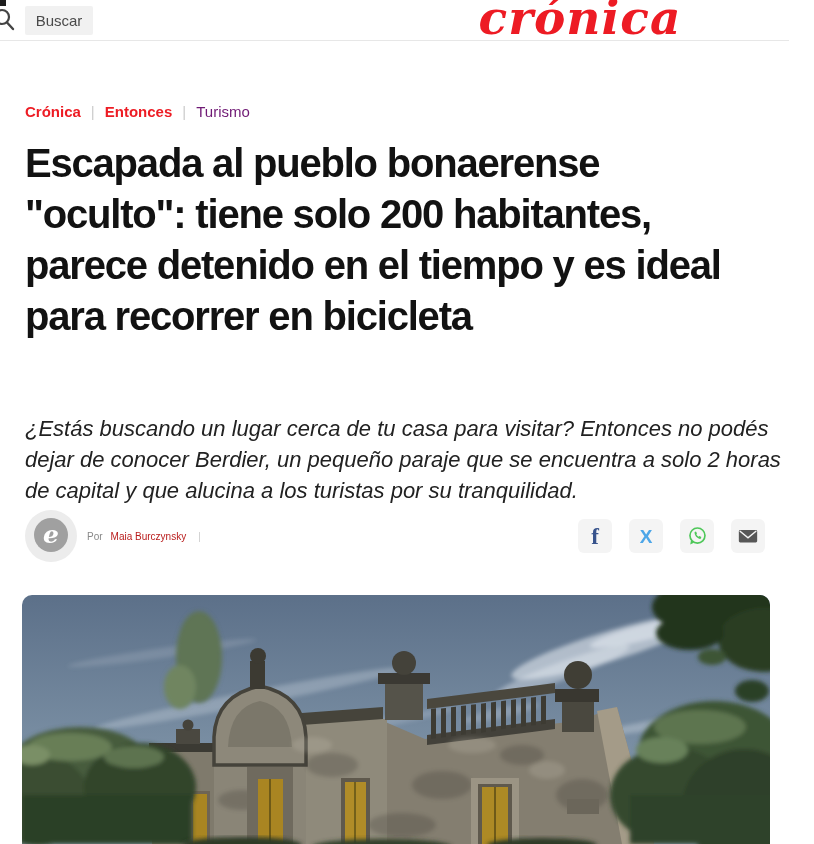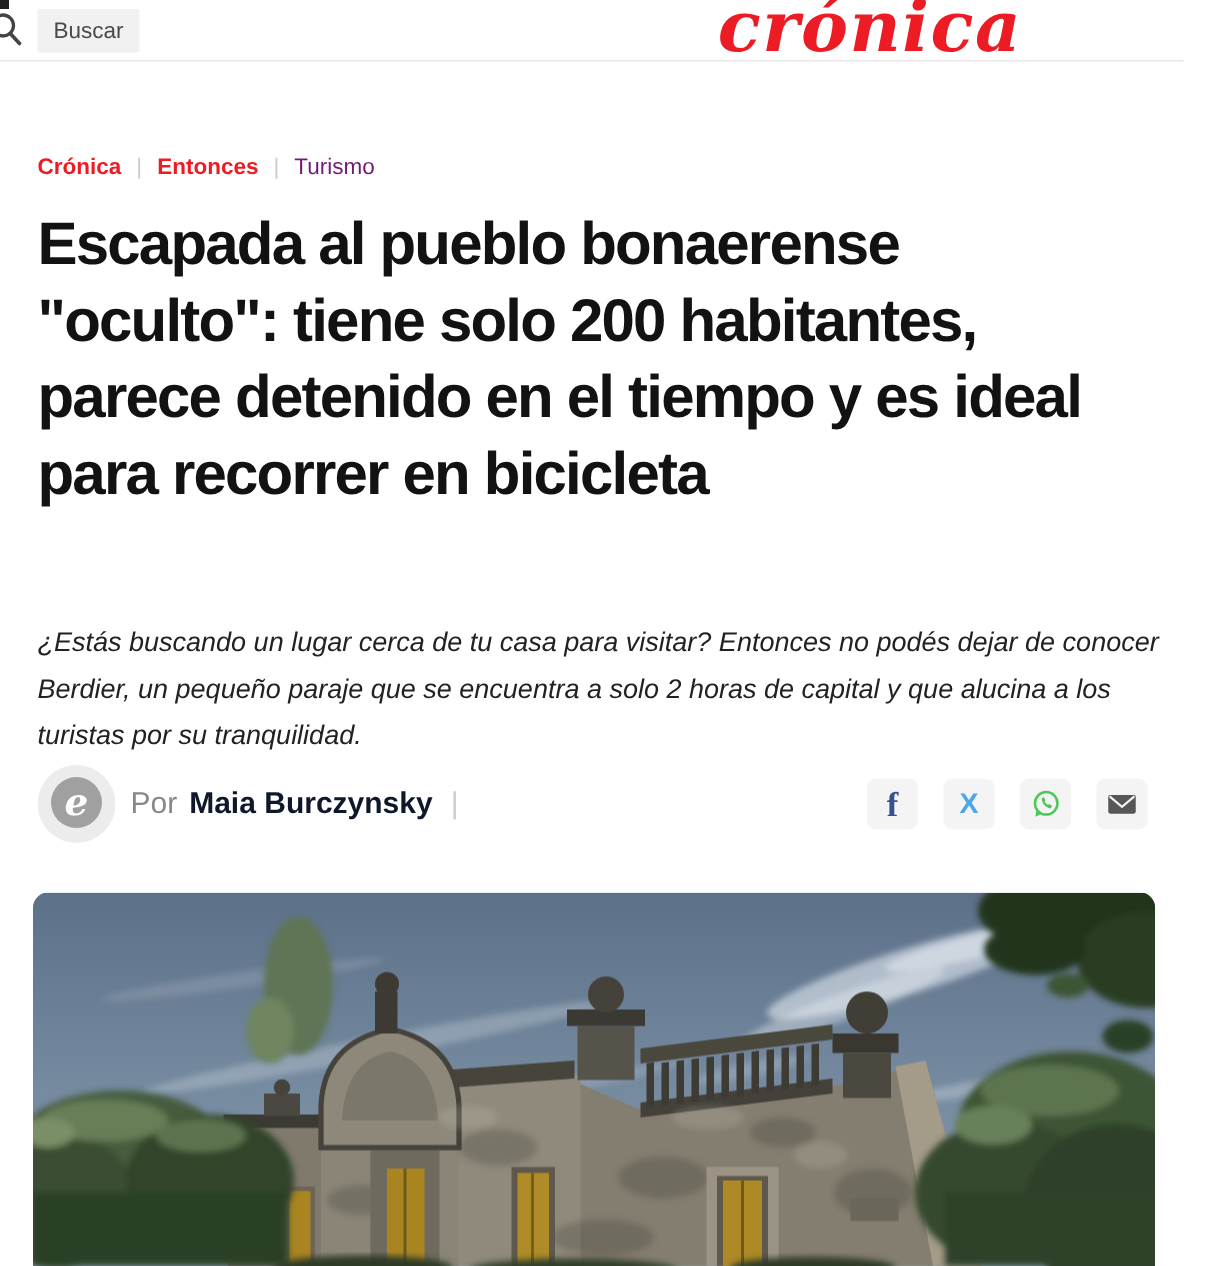--- a/index.html
+++ b/index.html
@@ -15,26 +15,26 @@
   .btn-follow { left:120px; width:113px; }
   .logo-wrap { position:absolute; left:420px; top:-4px; width:320px; height:46px; }
 
   
   .breadcrumb { position:absolute; left:25px; top:103px; font-size:15px; font-weight:600; display:flex; gap:10px; align-items:center; }
   .crumb-red { color:#ed1c24; text-decoration:none; }
   .crumb-gray { color:#701a75; text-decoration:none; font-weight:400; }
   .crumb-sep { color:#ccc; font-weight:400; }
 
   .headline { position:absolute; left:25px; top:138px; width:738px; font-size:40px; line-height:51px; font-weight:700; letter-spacing:-1.2px; color:#121212; }
-  .lead { position:absolute; left:25px; top:413px; width:764px; font-style:italic; font-size:18px; line-height:31px; color:#222; }
+  .lead { position:absolute; left:25px; top:413px; width:764px; font-style:italic; font-size:22px; line-height:31px; color:#222; }
 
   .byline { position:absolute; left:25px; top:508px; height:56px; display:flex; align-items:center; }
   .avatar { width:52px; height:52px; flex:0 0 52px; }
-  .byline-text { margin-left:10px; font-size:20px; color:#888; display:flex; align-items:center; gap:8px; white-space:nowrap; }
-  .author { color:#0f172a; font-weight:700; }
+  .byline-text { margin-left:10px; font-size:10px; color:#888; display:flex; align-items:center; gap:8px; white-space:nowrap; }
+  .author { color:#b91c1c; font-weight:400; }
   .byline-sep { color:#ccc; padding:0 4px; }
 
   .share-row { position:absolute; left:578px; top:519px; display:flex; gap:17px; }
   .share-btn { width:34px; height:34px; border:none; border-radius:6px; background:#f4f4f4; display:flex; align-items:center; justify-content:center; cursor:pointer; padding:0; }
   .fb-glyph { font-family:"Liberation Serif",serif; font-weight:700; font-size:23px; color:#37538c; line-height:1; }
   .x-glyph { font-family:"Liberation Sans",sans-serif; font-weight:700; font-size:19px; color:#4da6e8; line-height:1; }
 
   
   .hero { position:absolute; left:22px; top:595px; width:748px; height:249px; border-radius:10px 10px 0 0; overflow:hidden; }
   .hero svg { display:block; }

